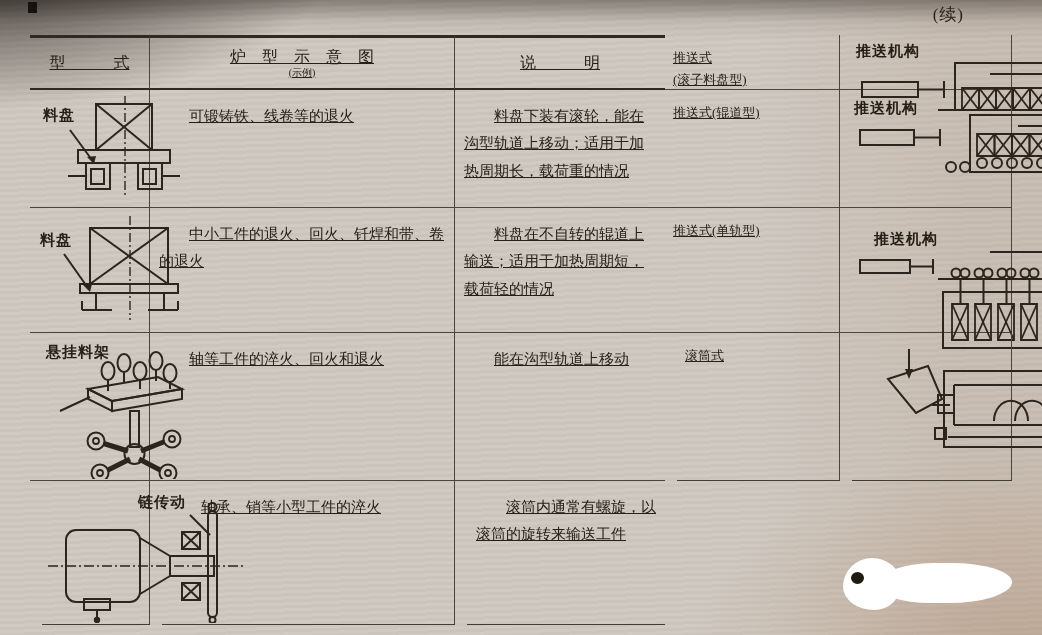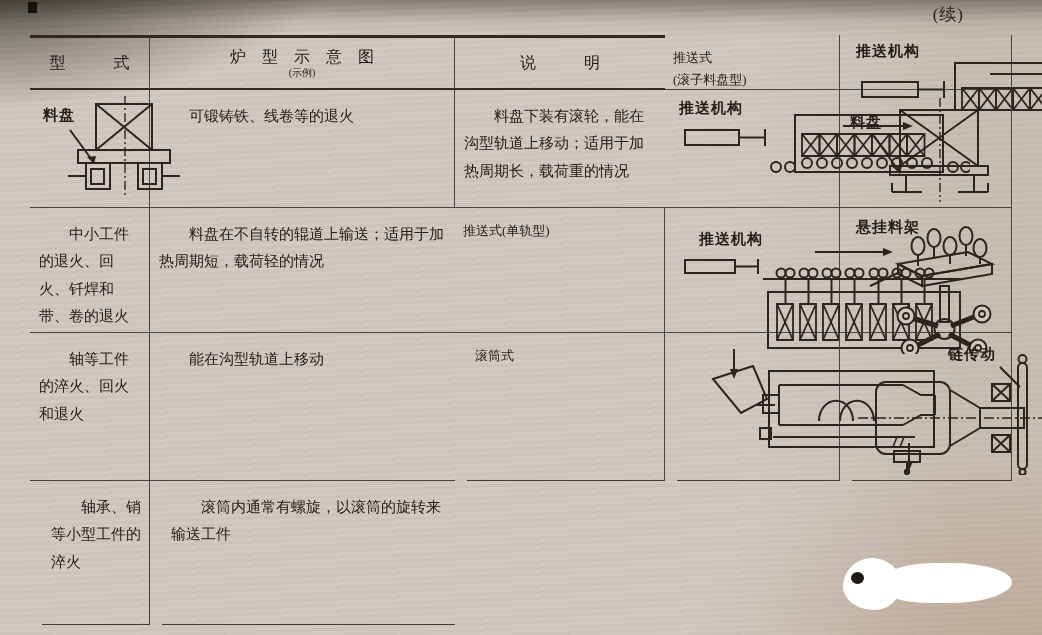--- a/index.html
+++ b/index.html
@@ -17,20 +17,21 @@
     position:relative;
   }
   .corner-mark{position:absolute;left:28px;top:2px;width:9px;height:11px;background:#17120d;}
   .continued{position:absolute;right:78px;top:3px;font-size:17px;letter-spacing:1px;color:#2a241d;}
 
   .tbl{
     position:absolute;left:30px;top:35px;width:982px;height:503px;
     display:grid;
     grid-template-columns:120px 305px 210px 175px 172px;
     grid-template-rows:55px 118px 125px 148px 144px;
+    text-decoration:underline;
   }
   .cell{position:relative;box-sizing:border-box;border-color:#49423a;}
   .vline{border-right:1.6px solid #4c4439;}
   .head{
     border-top:3px solid #2f2921;border-bottom:2.8px solid #2f2921;
     display:flex;flex-direction:column;align-items:center;justify-content:center;
     font-size:16px;line-height:1.25;white-space:nowrap;
   }
   .head .sub{font-size:10px;}
   .hline{border-bottom:1.6px solid #4c4439;}
@@ -118,20 +119,23 @@
         <line x1="38" y1="86" x2="56" y2="86"></line>
           <line x1="132" y1="86" x2="150" y2="86"></line>
       </g>
       <path d="M64,74 l-7,-7 9,-1 z" fill="#2b251e"></path>
     </svg>
     <span class="dlabel" style="left:13px;top:16px">料盘</span>
   </div>
   <div class="cell vline hline textc">可锻铸铁、线卷等的退火</div>
   <div class="cell hline textc">料盘下装有滚轮，能在沟型轨道上移动；适用于加热周期长，载荷重的情况</div>
 
+  <div class="cell vline hline typec">
+    <div>推送式(辊道型)</div>
+  </div>
   <div class="cell vline hline diag">
     <svg width="305" height="123" viewBox="0 0 305 123">
       <defs>
           <g id="xb2" stroke="#2b251e" fill="none" stroke-width="1.8">
         <rect width="17.5" height="22"></rect>
             <line x1="0" y1="0" x2="17.5" y2="22"></line>
             <line x1="0" y1="22" x2="17.5" y2="0"></line>
       </g>
         </defs>
       <g stroke="#2b251e" fill="none" stroke-width="2">

